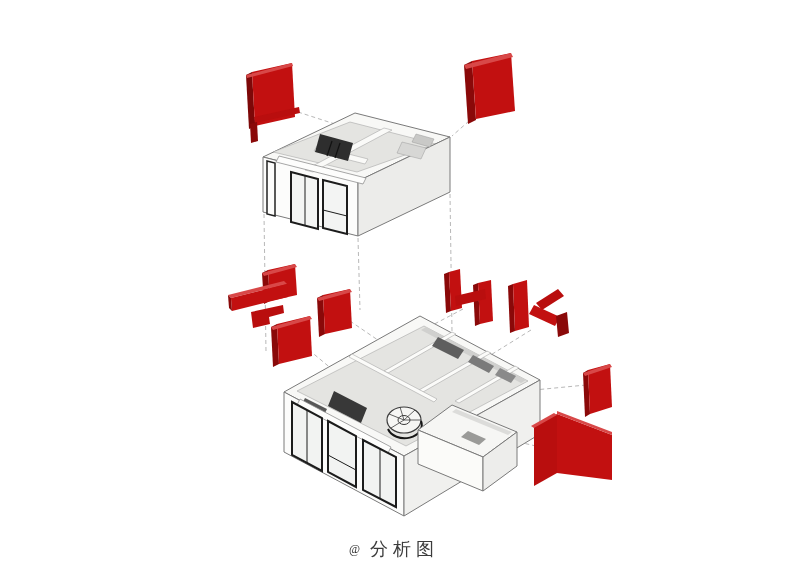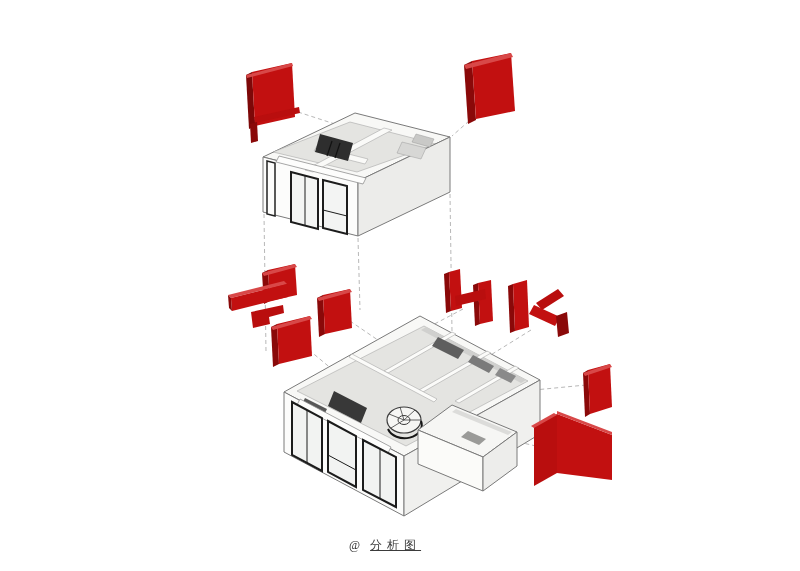--- a/index.html
+++ b/index.html
@@ -3,21 +3,21 @@
 <meta charset="utf-8">
 <style>
   html,body{margin:0;padding:0;background:#ffffff;width:800px;height:571px;overflow:hidden;}
   .stage{position:relative;width:800px;height:571px;background:#ffffff;font-family:"Liberation Sans",sans-serif;}
   svg{position:absolute;left:0;top:0;}
   .caption{
     position:absolute;left:349px;top:537px;display:flex;align-items:center;gap:10px;
     color:#3b3b3b;font-family:"Liberation Serif","DejaVu Serif",serif;
   }
   .caption .marker{font-size:12px;color:#2f2f2f;}
-  .caption .text{font-size:12px;letter-spacing:5px;text-decoration:underline;}
+  .caption .text{font-size:18px;letter-spacing:5px;}
   polygon,line,path,ellipse{shape-rendering:geometricPrecision;}
 </style>
 </head>
 <body>
 
 <div class="stage">
 <svg width="800" height="571" viewBox="0 0 800 571">
 
   <g stroke="#b8b8b8" stroke-width="1" stroke-dasharray="4 3" fill="none">
     <line x1="298" y1="112" x2="341" y2="126"></line>

